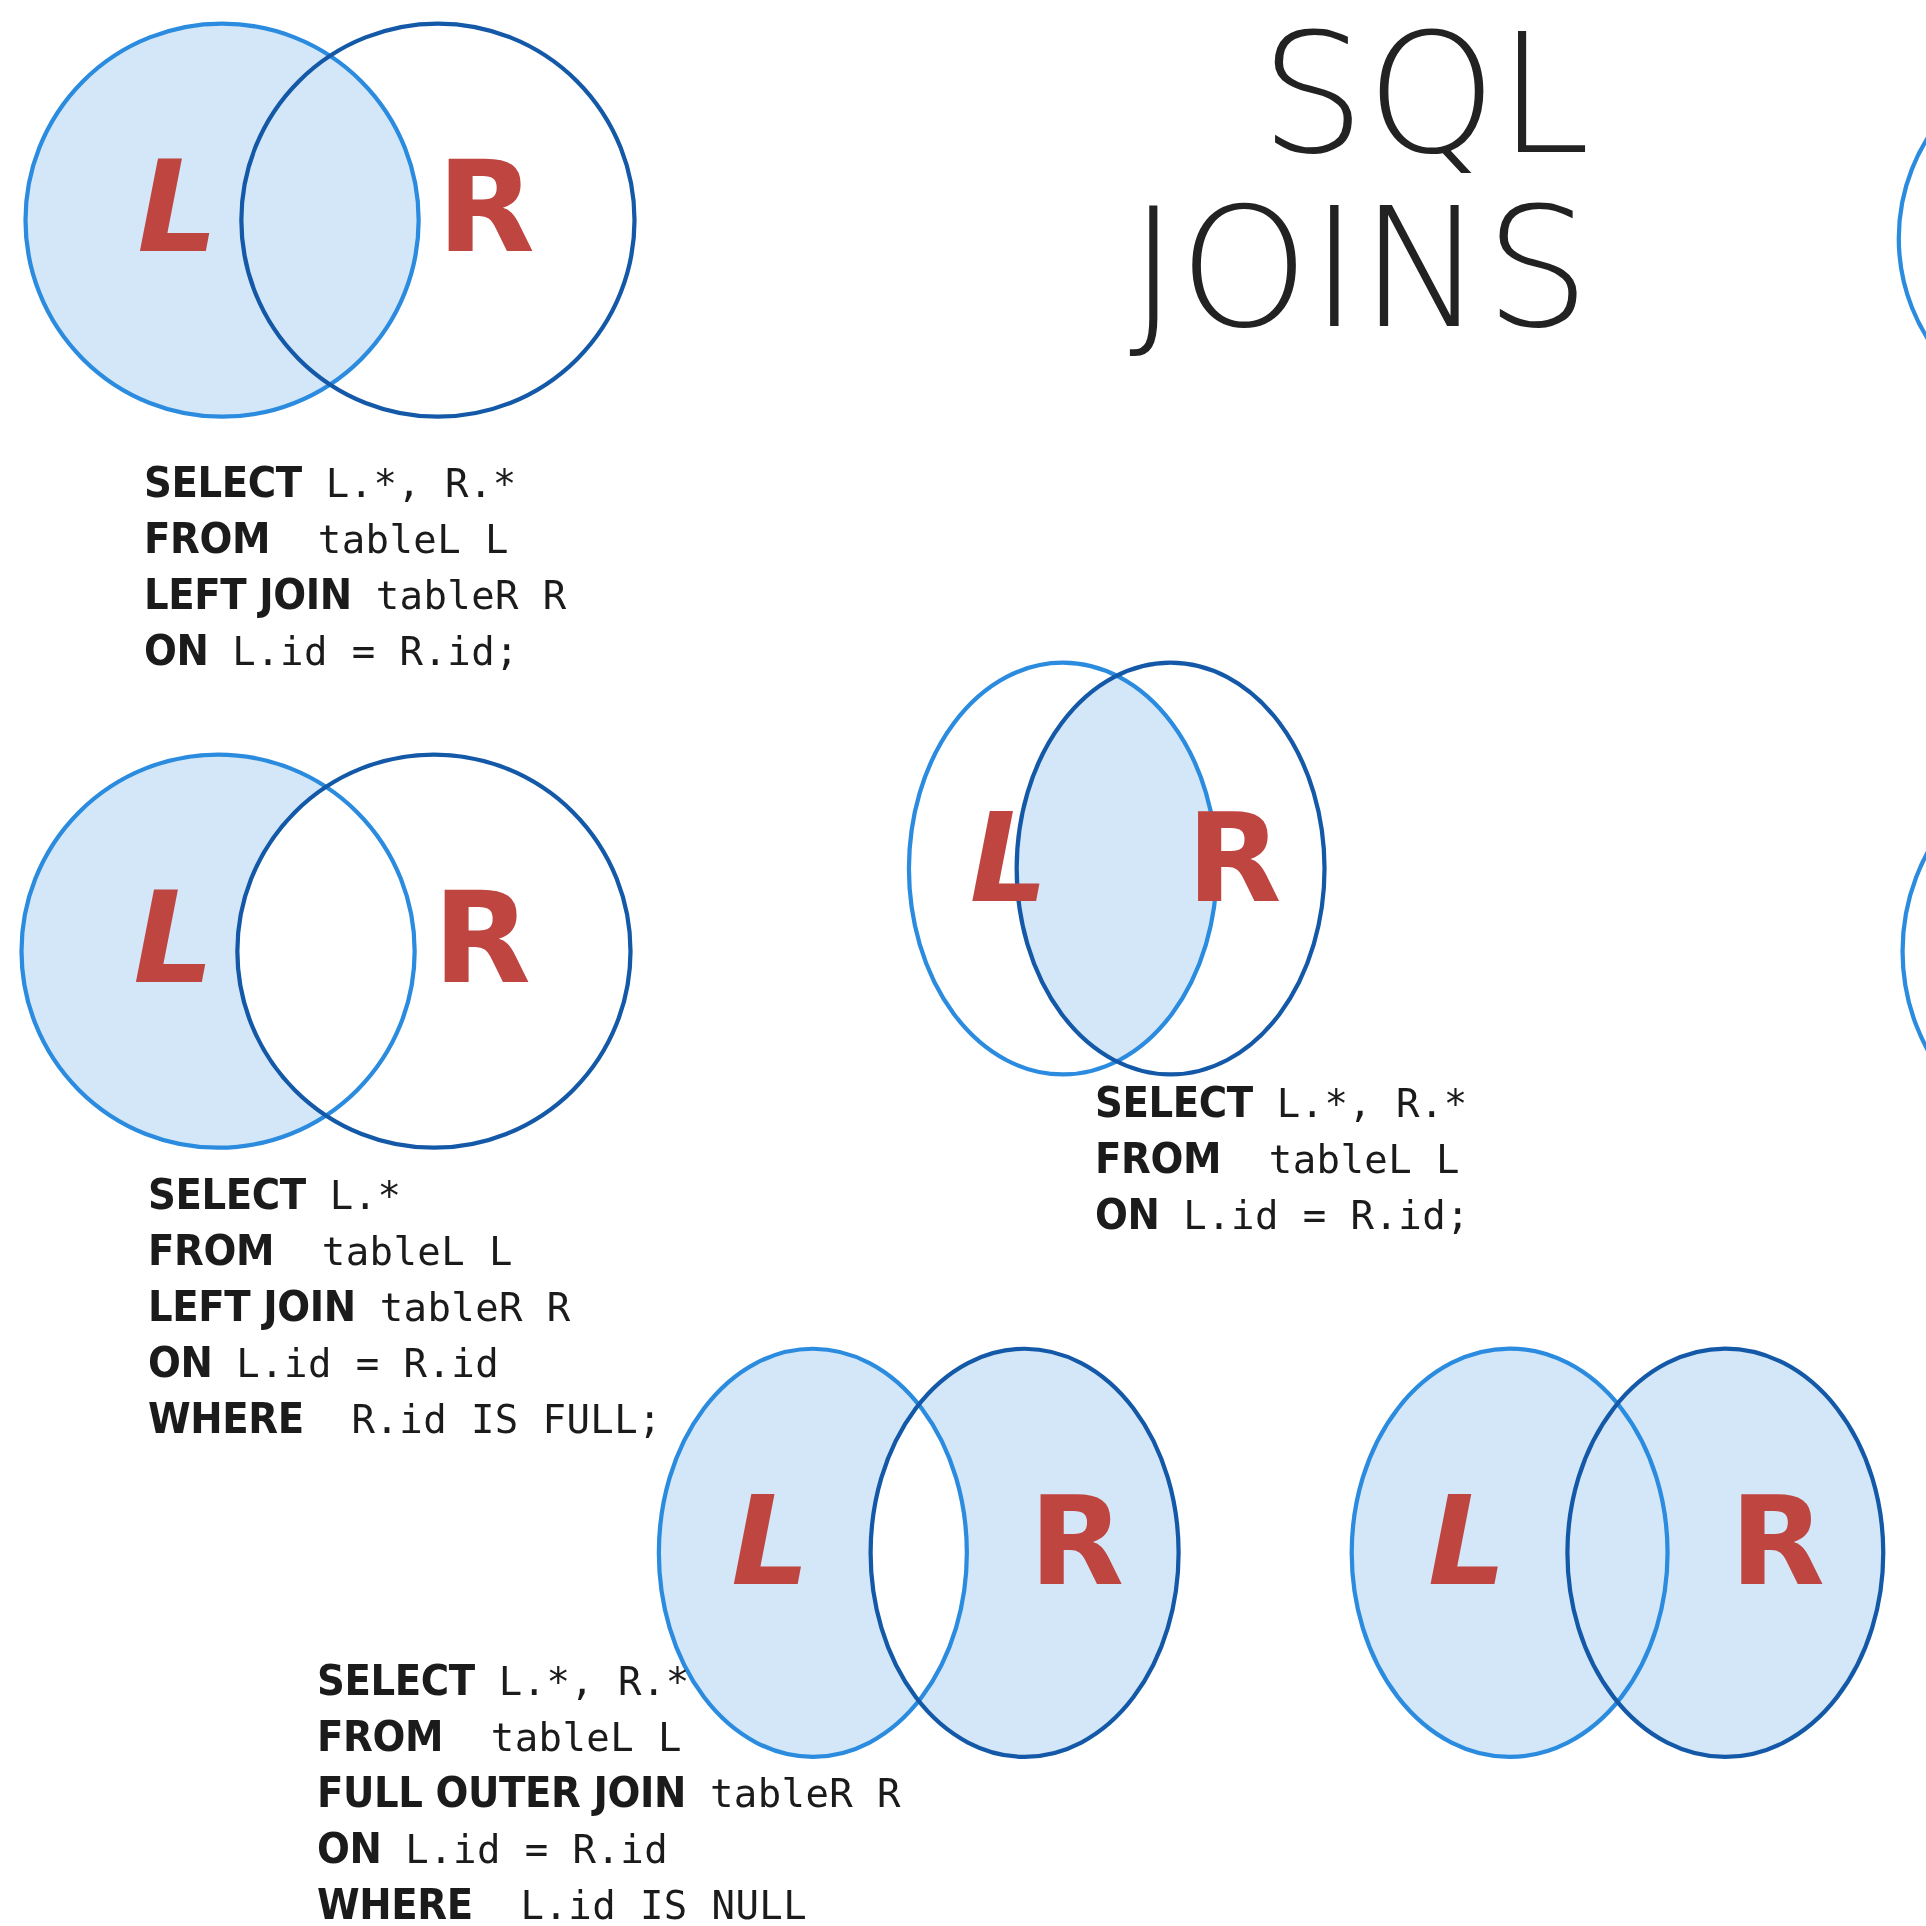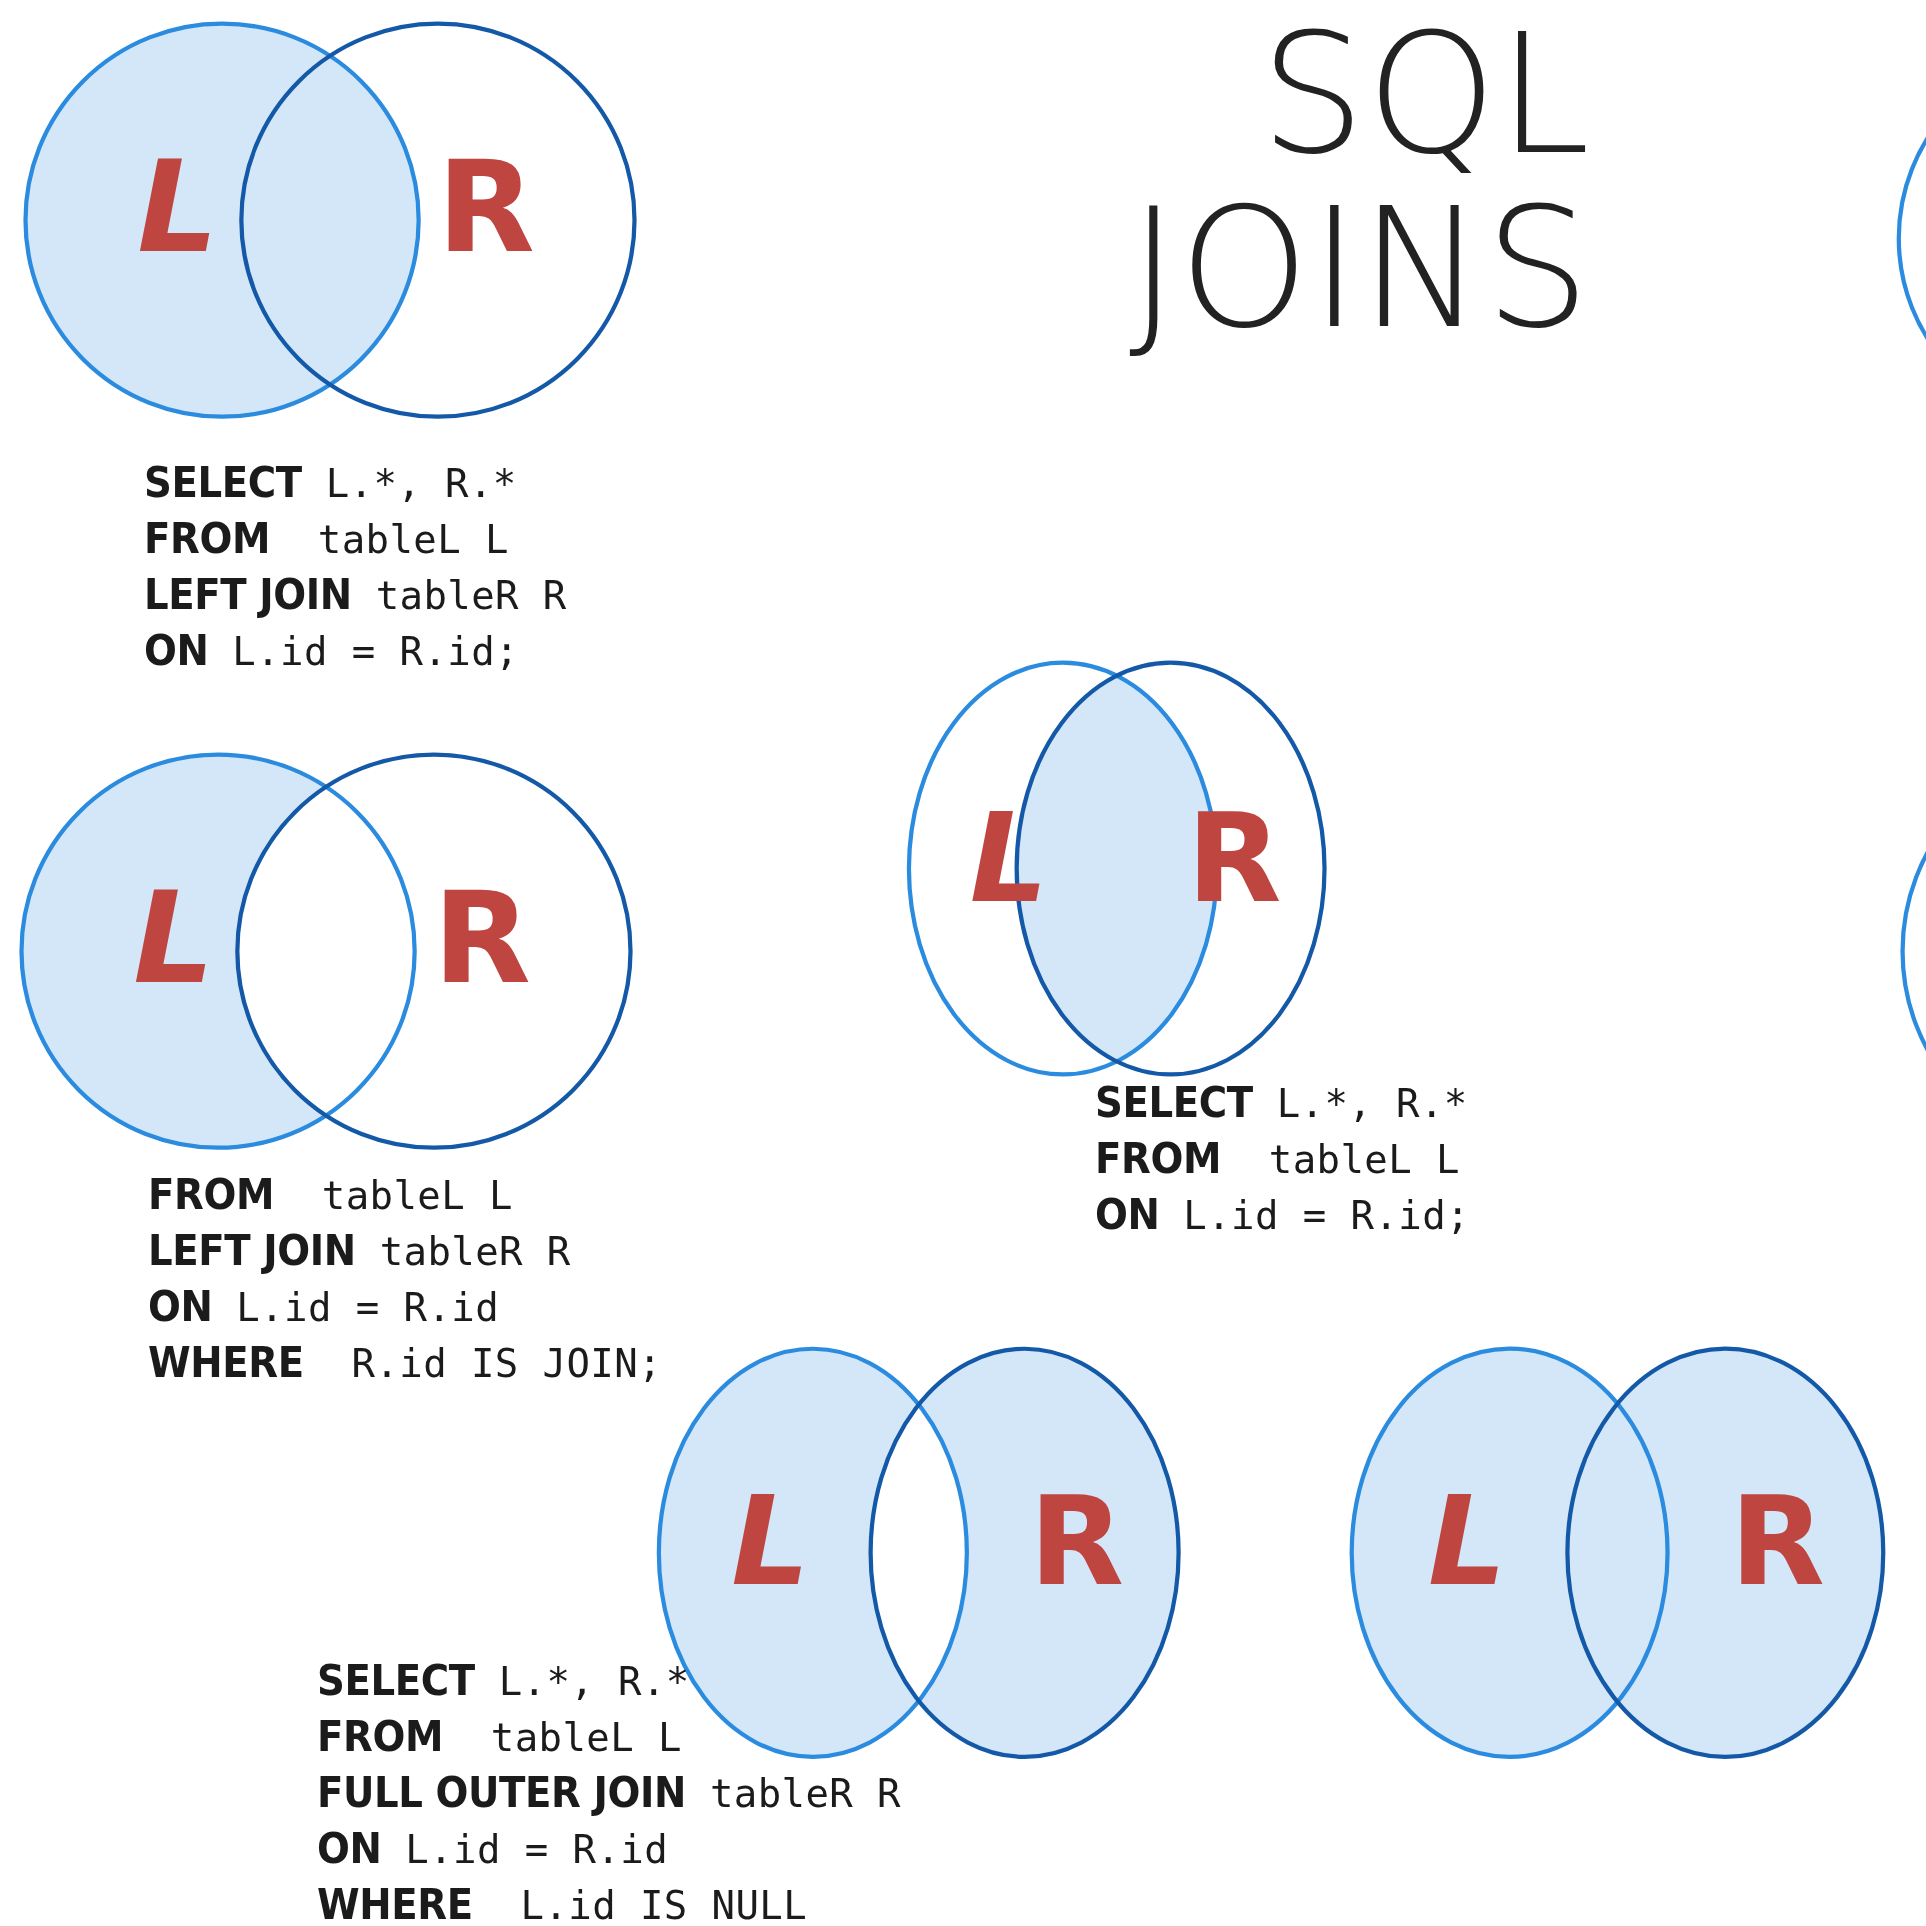--- a/index.html
+++ b/index.html
@@ -127,24 +127,25 @@
         </mask>
       </defs>
       <ellipse cx="545" cy="540" rx="510" ry="510" fill="#d4e7f8" mask="url(#maskLminusR3)"></ellipse>
       <ellipse cx="545" cy="540" rx="510" ry="510" fill="none" stroke="#2a8bdf" stroke-width="11"></ellipse>
       <ellipse cx="1105" cy="540" rx="510" ry="510" fill="none" stroke="#1459a8" stroke-width="11"></ellipse>
       <text x="430" y="620" fill="#bf4540" font-family="DejaVu Sans, sans-serif" font-size="330" font-style="italic" font-weight="bold" text-anchor="middle">L</text>
       <text x="1230" y="620" fill="#bf4540" font-family="DejaVu Sans, sans-serif" font-size="330" font-weight="bold" text-anchor="middle">R</text>
     </svg>
   </div>
   <div class="caption" style="left:116px; top:1167px;">
+    <span class="qline"><span class="kw">SELECT</span><span class="code"> L.*</span></span>
     <span class="qline"><span class="kw">FROM</span><span class="code">  tableL L</span></span>
     <span class="qline"><span class="kw">LEFT JOIN</span><span class="code"> tableR R</span></span>
     <span class="qline"><span class="kw">ON</span><span class="code"> L.id = R.id</span></span>
-    <span class="qline"><span class="kw">WHERE</span><span class="code">  R.id IS JOIN;</span></span>
+    <span class="qline"><span class="kw">WHERE</span><span class="code">  R.id IS FULL;</span></span>
   </div>
 
   <div class="venn" style="left:905px; top:655px; width:435px; height:431px;">
     <svg viewBox="0 0 1130 1120" width="435" height="431">
       <defs>
         <clipPath id="clipL4">
             <ellipse cx="410" cy="555" rx="400" ry="535"></ellipse>
           </clipPath>
       </defs>
       <g clip-path="url(#clipL4)">

